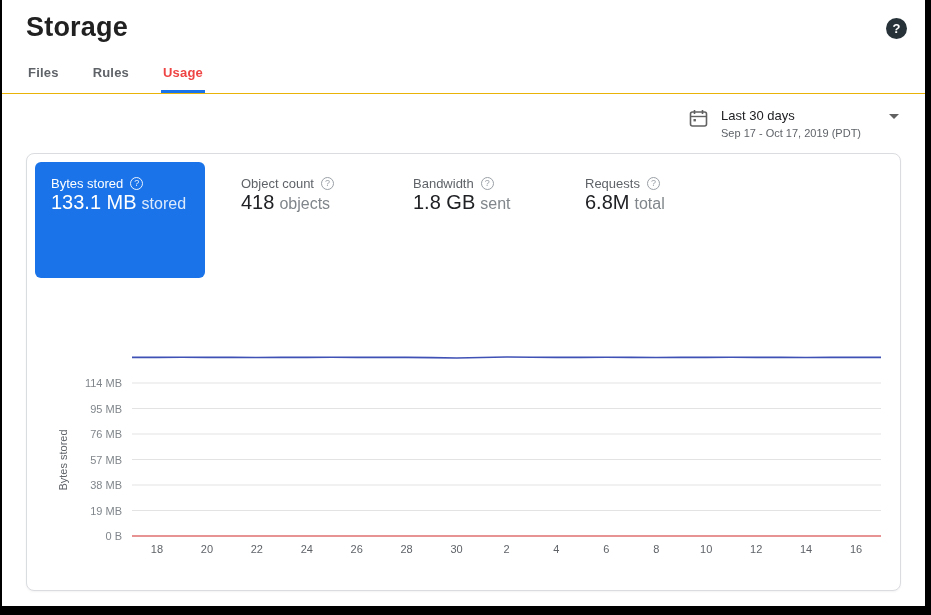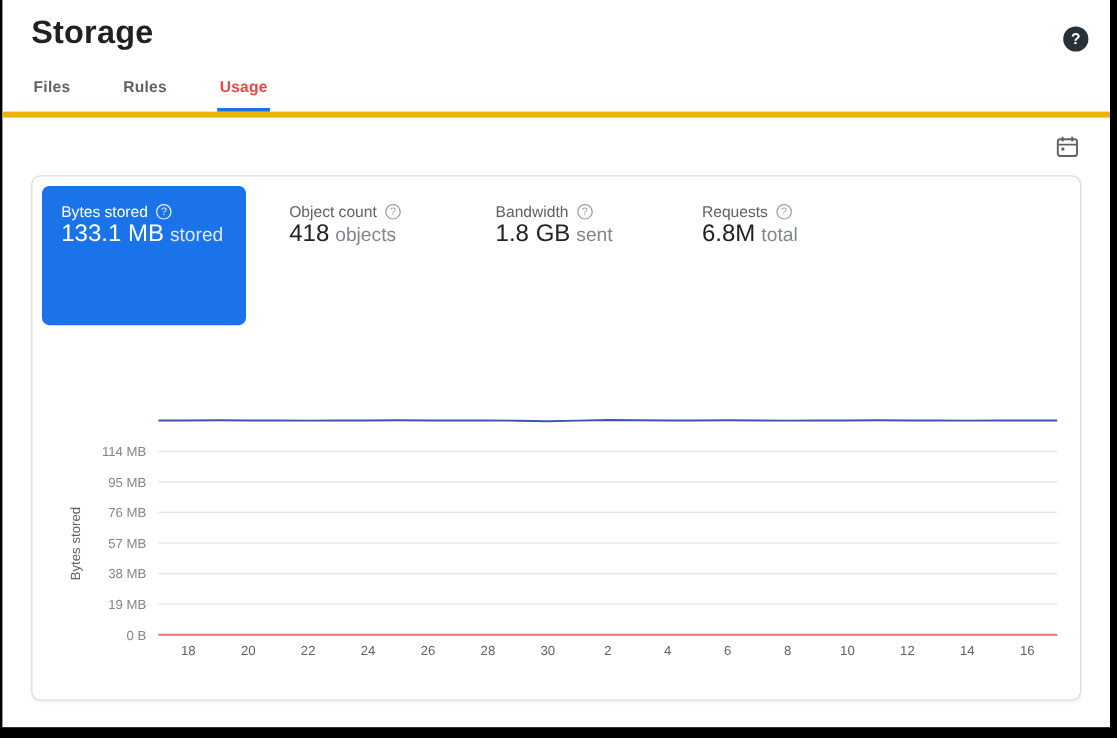--- a/index.html
+++ b/index.html
@@ -6,30 +6,30 @@
   html,body { width:931px; height:615px; }
   body { font-family:"Liberation Sans", sans-serif; background:#fff; }
 
   .frame {
     width:931px; height:615px;
     border-left:2px solid #000; border-right:6px solid #000; border-bottom:9px solid #000;
     background:#fff; overflow:hidden; position:relative;
   }
 
   
-  .header { display:flex; justify-content:space-between; align-items:flex-end; padding:12px 18px 0 24px; }
+  .header { display:flex; justify-content:space-between; align-items:flex-start; padding:12px 18px 0 24px; }
   .page-title { font-size:27px; font-weight:700; color:#212121; letter-spacing:0.2px; }
   .help-btn {
     width:21px; height:21px; border-radius:50%; background:#263238; color:#fff;
     display:flex; align-items:center; justify-content:center;
     font-size:13px; font-weight:700; cursor:pointer; margin-top:6px;
   }
 
   
-  .tabs { display:flex; gap:40px; padding:0 24px; margin-top:16px; border-bottom:5px solid #eab308; }
+  .tabs { display:flex; gap:30px; padding:0 24px; margin-top:16px; border-bottom:1px solid #eab308; }
   .tab { font-size:13px; font-weight:700; color:#5f6368; padding:6px 2px 10px;
          border-bottom:3px solid transparent; cursor:pointer; letter-spacing:0.2px; }
   .tab.active { color:#ef4444; border-bottom-color:#1a73e8; }
 
   
   .date-row { display:flex; justify-content:flex-end; padding:14px 26px 0 0; }
   .date-control { display:flex; gap:13px; align-items:flex-start; cursor:pointer; }
   .date-texts { width:178px; }
   .date-label-row { display:flex; justify-content:space-between; align-items:center; }
   .date-label { font-size:13px; color:#202124; }
@@ -94,20 +94,27 @@
 
   <div class="date-row">
     <div class="date-control">
       <svg class="cal-icon" width="19" height="19" viewBox="0 0 19 19">
         <rect x="1.5" y="3" width="16" height="14" rx="2" fill="none" stroke="#616161" stroke-width="1.6"></rect>
         <line x1="5.5" y1="1" x2="5.5" y2="5" stroke="#616161" stroke-width="1.6"></line>
         <line x1="13.5" y1="1" x2="13.5" y2="5" stroke="#616161" stroke-width="1.6"></line>
         <line x1="2" y1="7.5" x2="17" y2="7.5" stroke="#616161" stroke-width="1.4"></line>
         <rect x="4.5" y="10" width="2.4" height="2.4" fill="#616161"></rect>
       </svg>
+      <div class="date-texts">
+        <div class="date-label-row">
+          <span class="date-label">Last 30 days</span>
+          <span class="caret"></span>
+        </div>
+        <div class="date-detail">Sep 17 - Oct 17, 2019 (PDT)</div>
+      </div>
     </div>
   </div>
 
   <div class="card">
 
     <svg class="chart-svg" viewBox="0 0 873 436">
         <line x1="105" x2="854" y1="229" y2="229" class="grid"></line>
         <text x="95" y="233" class="ytick">114 MB</text>
         <line x1="105" x2="854" y1="254.5" y2="254.5" class="grid"></line>
         <text x="95" y="258.5" class="ytick">95 MB</text>

